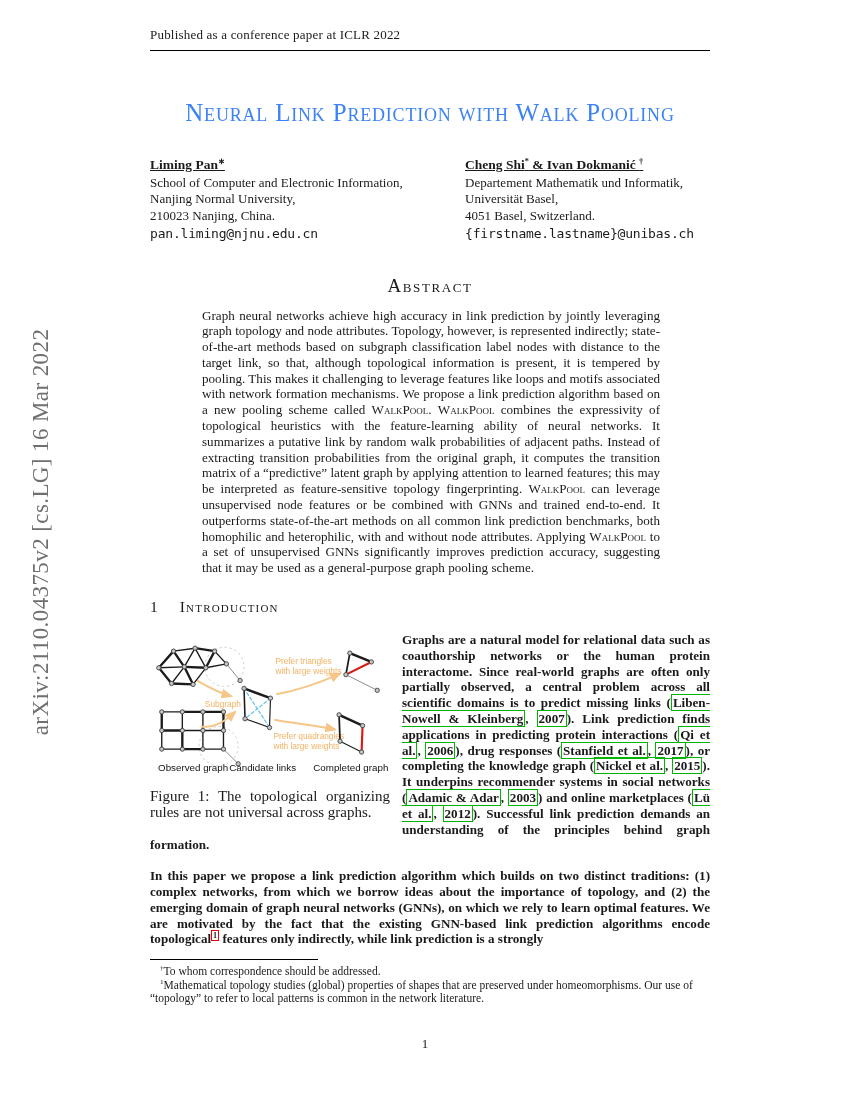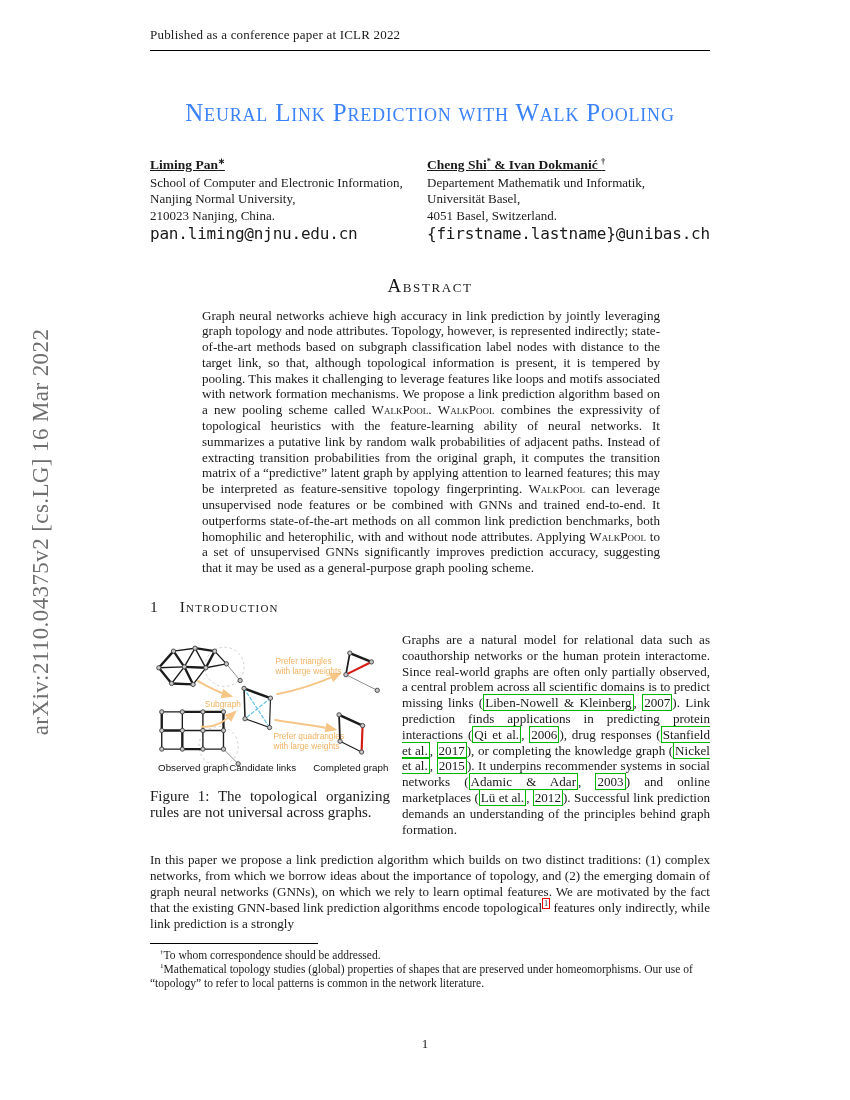--- a/index.html
+++ b/index.html
@@ -14,41 +14,41 @@
 
   .title {
     margin:48px 0 0 0; text-align:center; font-weight:400;
     font-variant:small-caps; font-size:25px; letter-spacing:0.8px; color:#3b82f6;
   }
 
   .authors { display:flex; margin-top:30px; font-size:13px; line-height:16.5px; }
   .author-col-left { width:315px; }
   .author-col-right { flex:1; }
   .author-name { font-weight:bold; font-size:13.5px; margin-bottom:1px;text-decoration:underline; }
-  .author-email { font-family:"DejaVu Sans Mono", monospace; font-size:16px; margin-top:2px; letter-spacing:-0.2px; }
+  .author-email { font-family:"DejaVu Sans Mono", monospace; font-size:13px; margin-top:2px; letter-spacing:-0.2px; }
 
   .sup { vertical-align:super; font-size:0.62em; line-height:0; }
 
   .abstract-head {
     margin-top:32px; text-align:center; font-variant:small-caps;
     font-size:19px; letter-spacing:1.6px;
   }
   p { margin:0; }
   .abstract-body {
     margin:11px 50px 16px 52px; text-align:justify;
     font-size:13.1px; line-height:15.8px;
   }
   .sc { font-variant:small-caps; }
 
   .section-head { margin-top:22px; font-size:15.5px; }
   .sec-num { margin-right:22px; }
   .sec-title { font-variant:small-caps; letter-spacing:1.2px; }
 
   .intro { margin-top:16px; font-size:13.1px; line-height:15.8px; }
-  .para { text-align:justify; }
+  .para { text-align:justify;font-weight:bold; }
   .p2 { clear:left; margin-top:15px; }
 
   .figure-float { float:left; width:240px; margin:4px 12px 2px 0; }
   .fig-caption { font-size:15px; line-height:16px; margin-top:8px; text-align:justify; }
 
   .box-green { border:1px solid var(--c-cite,#00b400); padding:0 1px; }
   .box-red { border:1px solid var(--c-fnref,#ee0000); padding:0 1px; }
 
   .footnotes { clear:both; margin-top:12px; font-size:11.5px; line-height:13.6px; }
   .footnote-rule { width:168px; border-top:1px solid #000; margin-bottom:5px; }

